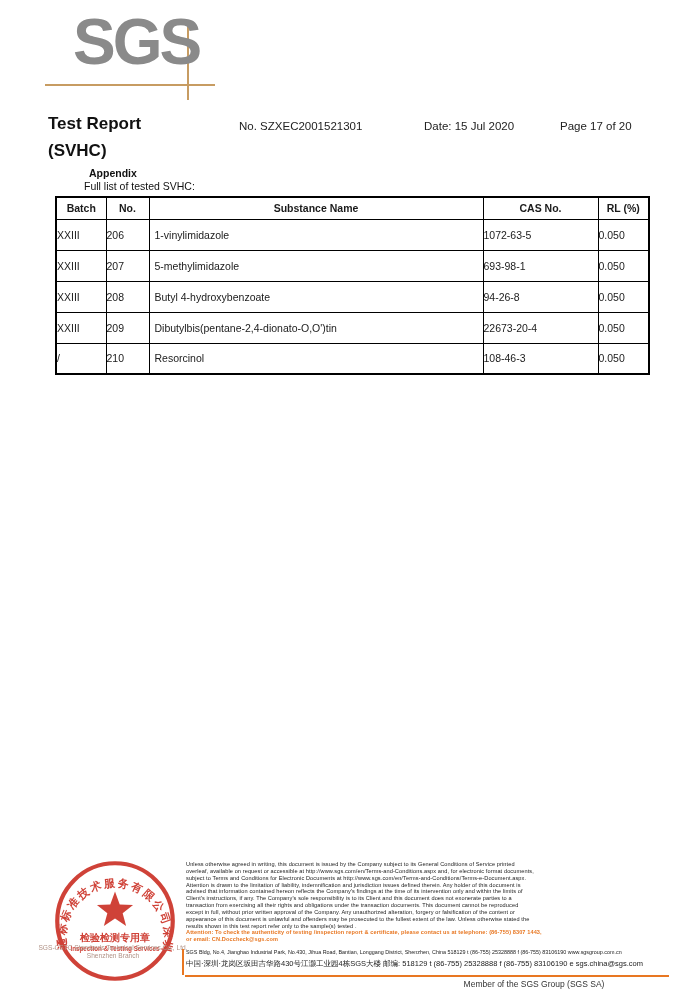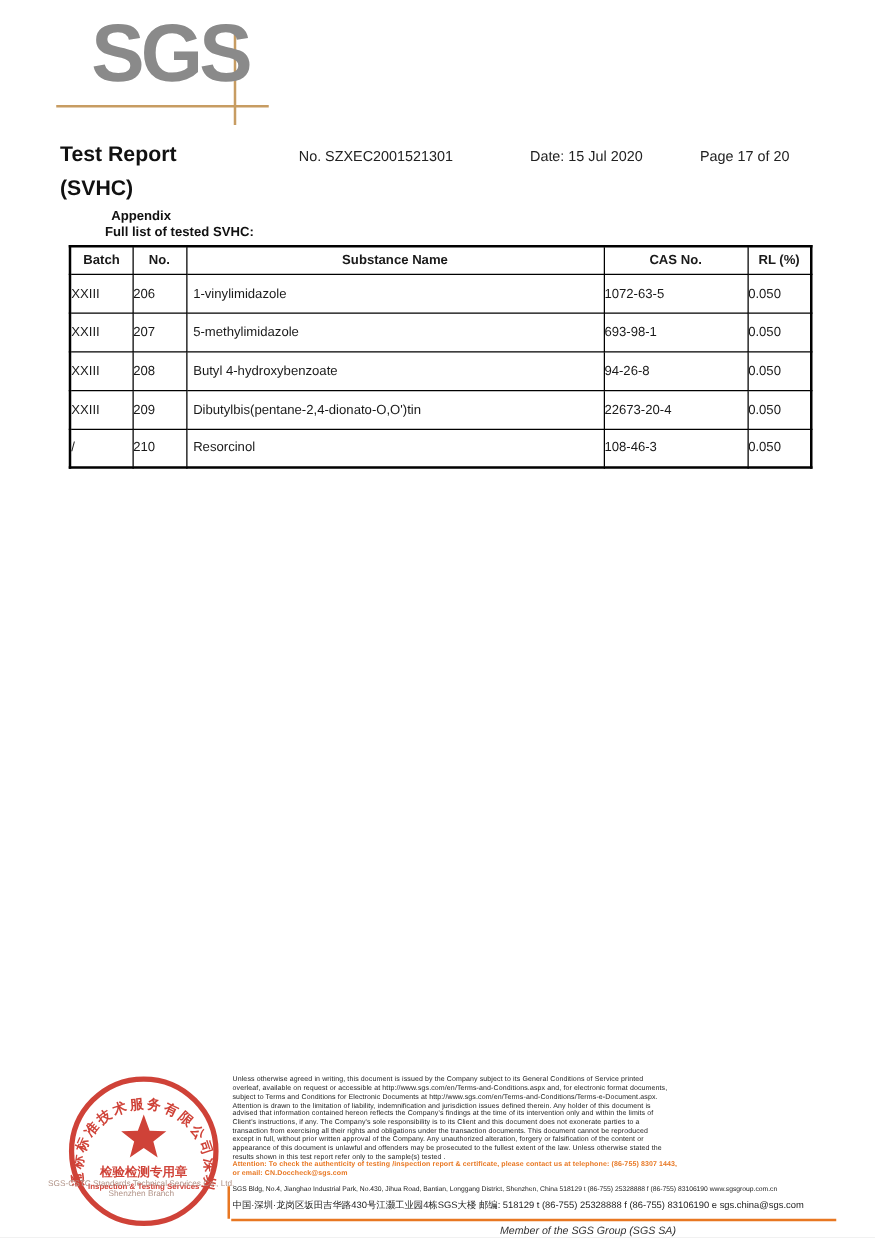--- a/index.html
+++ b/index.html
@@ -21,21 +21,21 @@
   .logo-vline { position:absolute; left:142px; top:4px; width:2px; height:78px; background:#c79c62; }
 
   
   .title-1 { position:absolute; left:48px; top:114px; font-size:17px; font-weight:bold; color:#111; }
   .title-2 { position:absolute; left:48px; top:141px; font-size:17px; font-weight:bold; color:#111; }
   .hdr-no   { position:absolute; left:239px; top:120px; font-size:11.5px; color:#222; }
   .hdr-date { position:absolute; left:424px; top:120px; font-size:11.5px; color:#222; }
   .hdr-page { position:absolute; left:560px; top:120px; font-size:11.5px; color:#222; }
 
   .appendix  { position:absolute; left:48px; top:167px; font-size:10.5px; font-weight:bold; color:#111;margin-left:41px; }
-  .full-list { position:absolute; left:48px; top:180px; font-size:10.5px; font-weight:bold; color:#111;padding-left:36px; }
+  .full-list { position:absolute; left:48px; top:180px; font-size:10.5px; font-weight:normal; color:#111;padding-left:36px; }
 
   
   table.svhc {
     position:absolute; left:55px; top:196px; width:593px;
     border-collapse:collapse; table-layout:fixed;
   }
   table.svhc th, table.svhc td {
     border:1px solid #000; font-size:10.5px; color:#1a1a1a;
     padding:2px 0; background:#fff;
   }
@@ -47,21 +47,21 @@
   
   .fineprint { position:absolute; left:186px; top:861px; width:484px; }
   .fp-line { font-size:5.6px; line-height:6.85px; color:#222; letter-spacing:.1px; }
   .fp-attn { font-size:5.6px; line-height:6.85px; color:#e87722; font-weight:bold; letter-spacing:.1px; }
 
   .addr-block { position:absolute; left:186px; top:948px; width:484px; }
   .addr-en { font-size:5.4px; line-height:9px; color:#222; white-space:nowrap; overflow:hidden; }
   .addr-cn { font-size:7.5px; line-height:13px; color:#222; white-space:nowrap; overflow:hidden; }
   .addr-tick { position:absolute; left:182px; top:949px; width:2px; height:26px; background:#e87722; }
   .footer-rule { position:absolute; left:185px; top:975px; width:484px; height:2px; background:#e87722; }
-  .member { position:absolute; left:400px; top:979px; width:268px; font-size:8.5px; color:#333;font-style:italic; }
+  .member { position:absolute; left:400px; top:979px; width:268px; text-align:center; font-size:8.5px; color:#333; }
 
   
   .stamp { position:absolute; left:52px; top:858px; width:126px; height:126px; opacity:.92; }
   .company-lines { position:absolute; left:28px; top:944px; width:170px; text-align:center; }
   .company-l1 { font-size:6.6px; color:#b09286; line-height:8px; }
   .company-l2 { font-size:6.6px; color:#b09286; line-height:8px; }
 </style>
 </head>
 <body>
 

